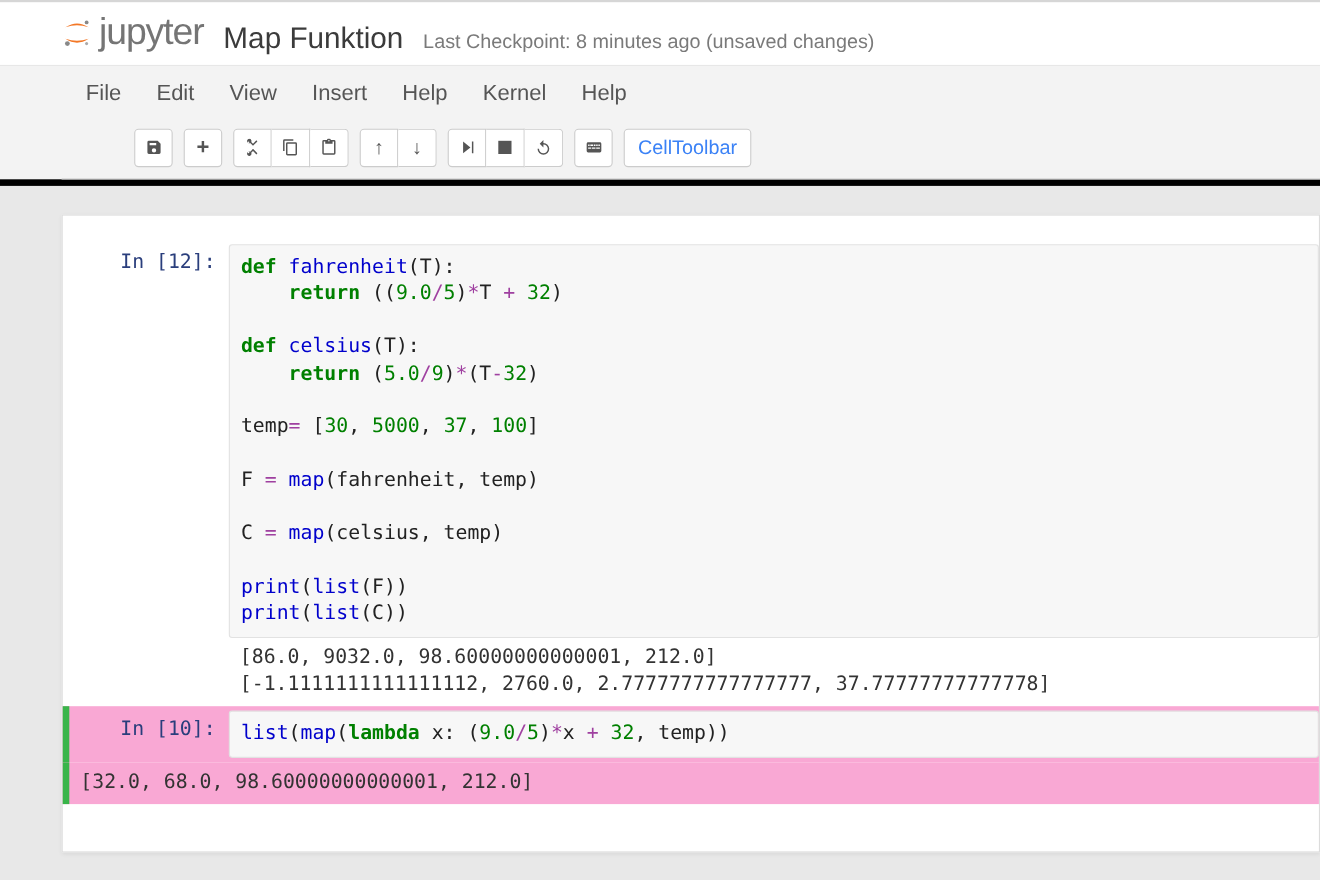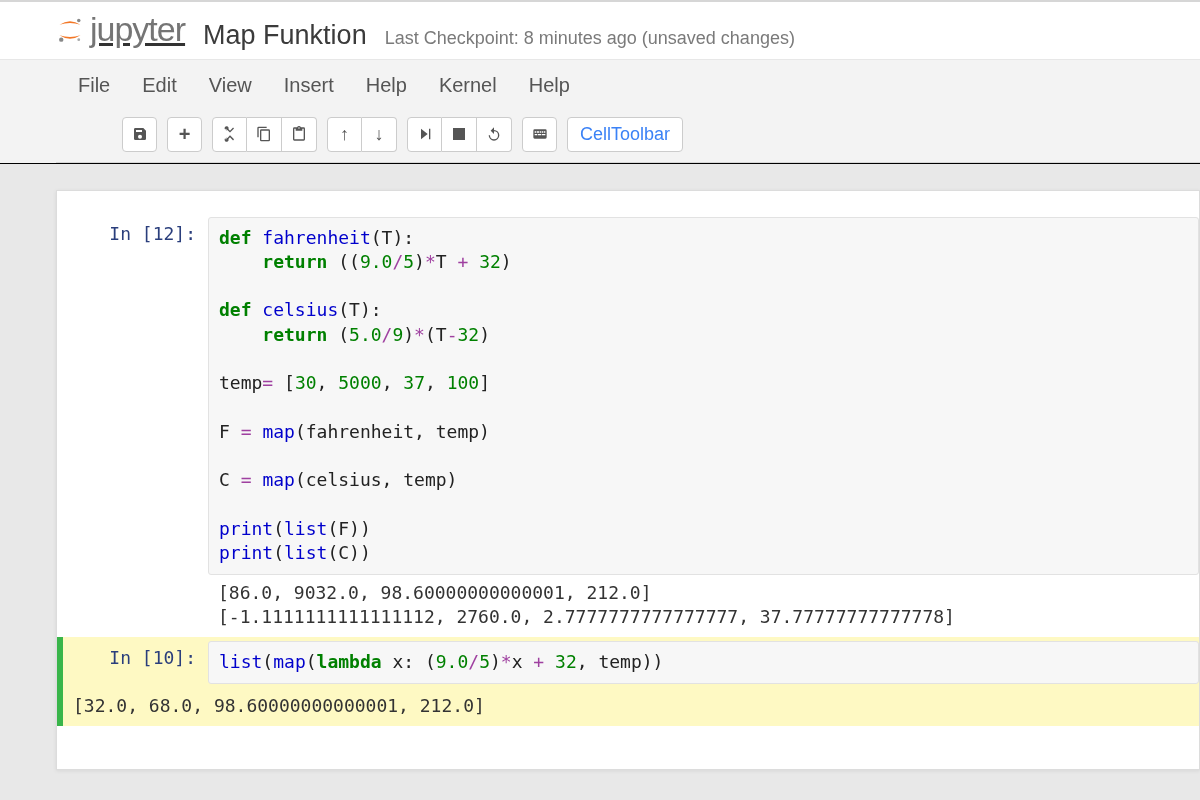--- a/index.html
+++ b/index.html
@@ -20,42 +20,41 @@
     border-bottom: 1px solid #e7e7e7;
     padding: 8px 14px 8px 56px;
     display: flex;
     align-items: baseline;
     gap: 18px;
   }
   .jupyter-logo {
     display: flex;
     align-items: center;
     gap: 6px;
-    text-decoration: underline;
   }
   .jupyter-word {
     font-size: 34px;
     color: #757575;
     letter-spacing: -1px;
   }
   .notebook-title {
     font-size: 27px;
     color: #3b3b3b;
     font-weight: 400;
     text-align: center;
   }
   .checkpoint {
     font-size: 18px;
     color: #7a7a7a;
   }
 
   
   .menubar-wrap {
     background: #f3f3f3;
-    border-bottom: 1px solid #000000;
+    border-bottom: 6px solid #000000;
     padding-left: 56px;
   }
   .menubar {
     display: flex;
     gap: 32px;
     padding: 14px 22px 14px 22px;
     font-size: 20px;
     color: #555;
   }
   .menubar span { cursor: default; }
@@ -129,21 +128,21 @@
     padding: 22px 0 30px 0;
     min-height: 580px;
   }
 
   
   .cell {
     display: flex;
     padding: 4px 0;
     border-left: 6px solid transparent;
   }
-  .cell.selected { border-left-color: #39b54a; background: #fef9c3; }
+  .cell.selected { border-left-color: #39b54a; background: #f9a8d4; }
   .prompt {
     width: 145px;
     text-align: right;
     padding: 6px 12px 0 0;
     font-family: Menlo, Consolas, "DejaVu Sans Mono", monospace;
     font-size: 18px;
   }
   .prompt-in  { color: #2a3e7c; }
   .prompt-out { color: #a93232; }
   .cell-body {

